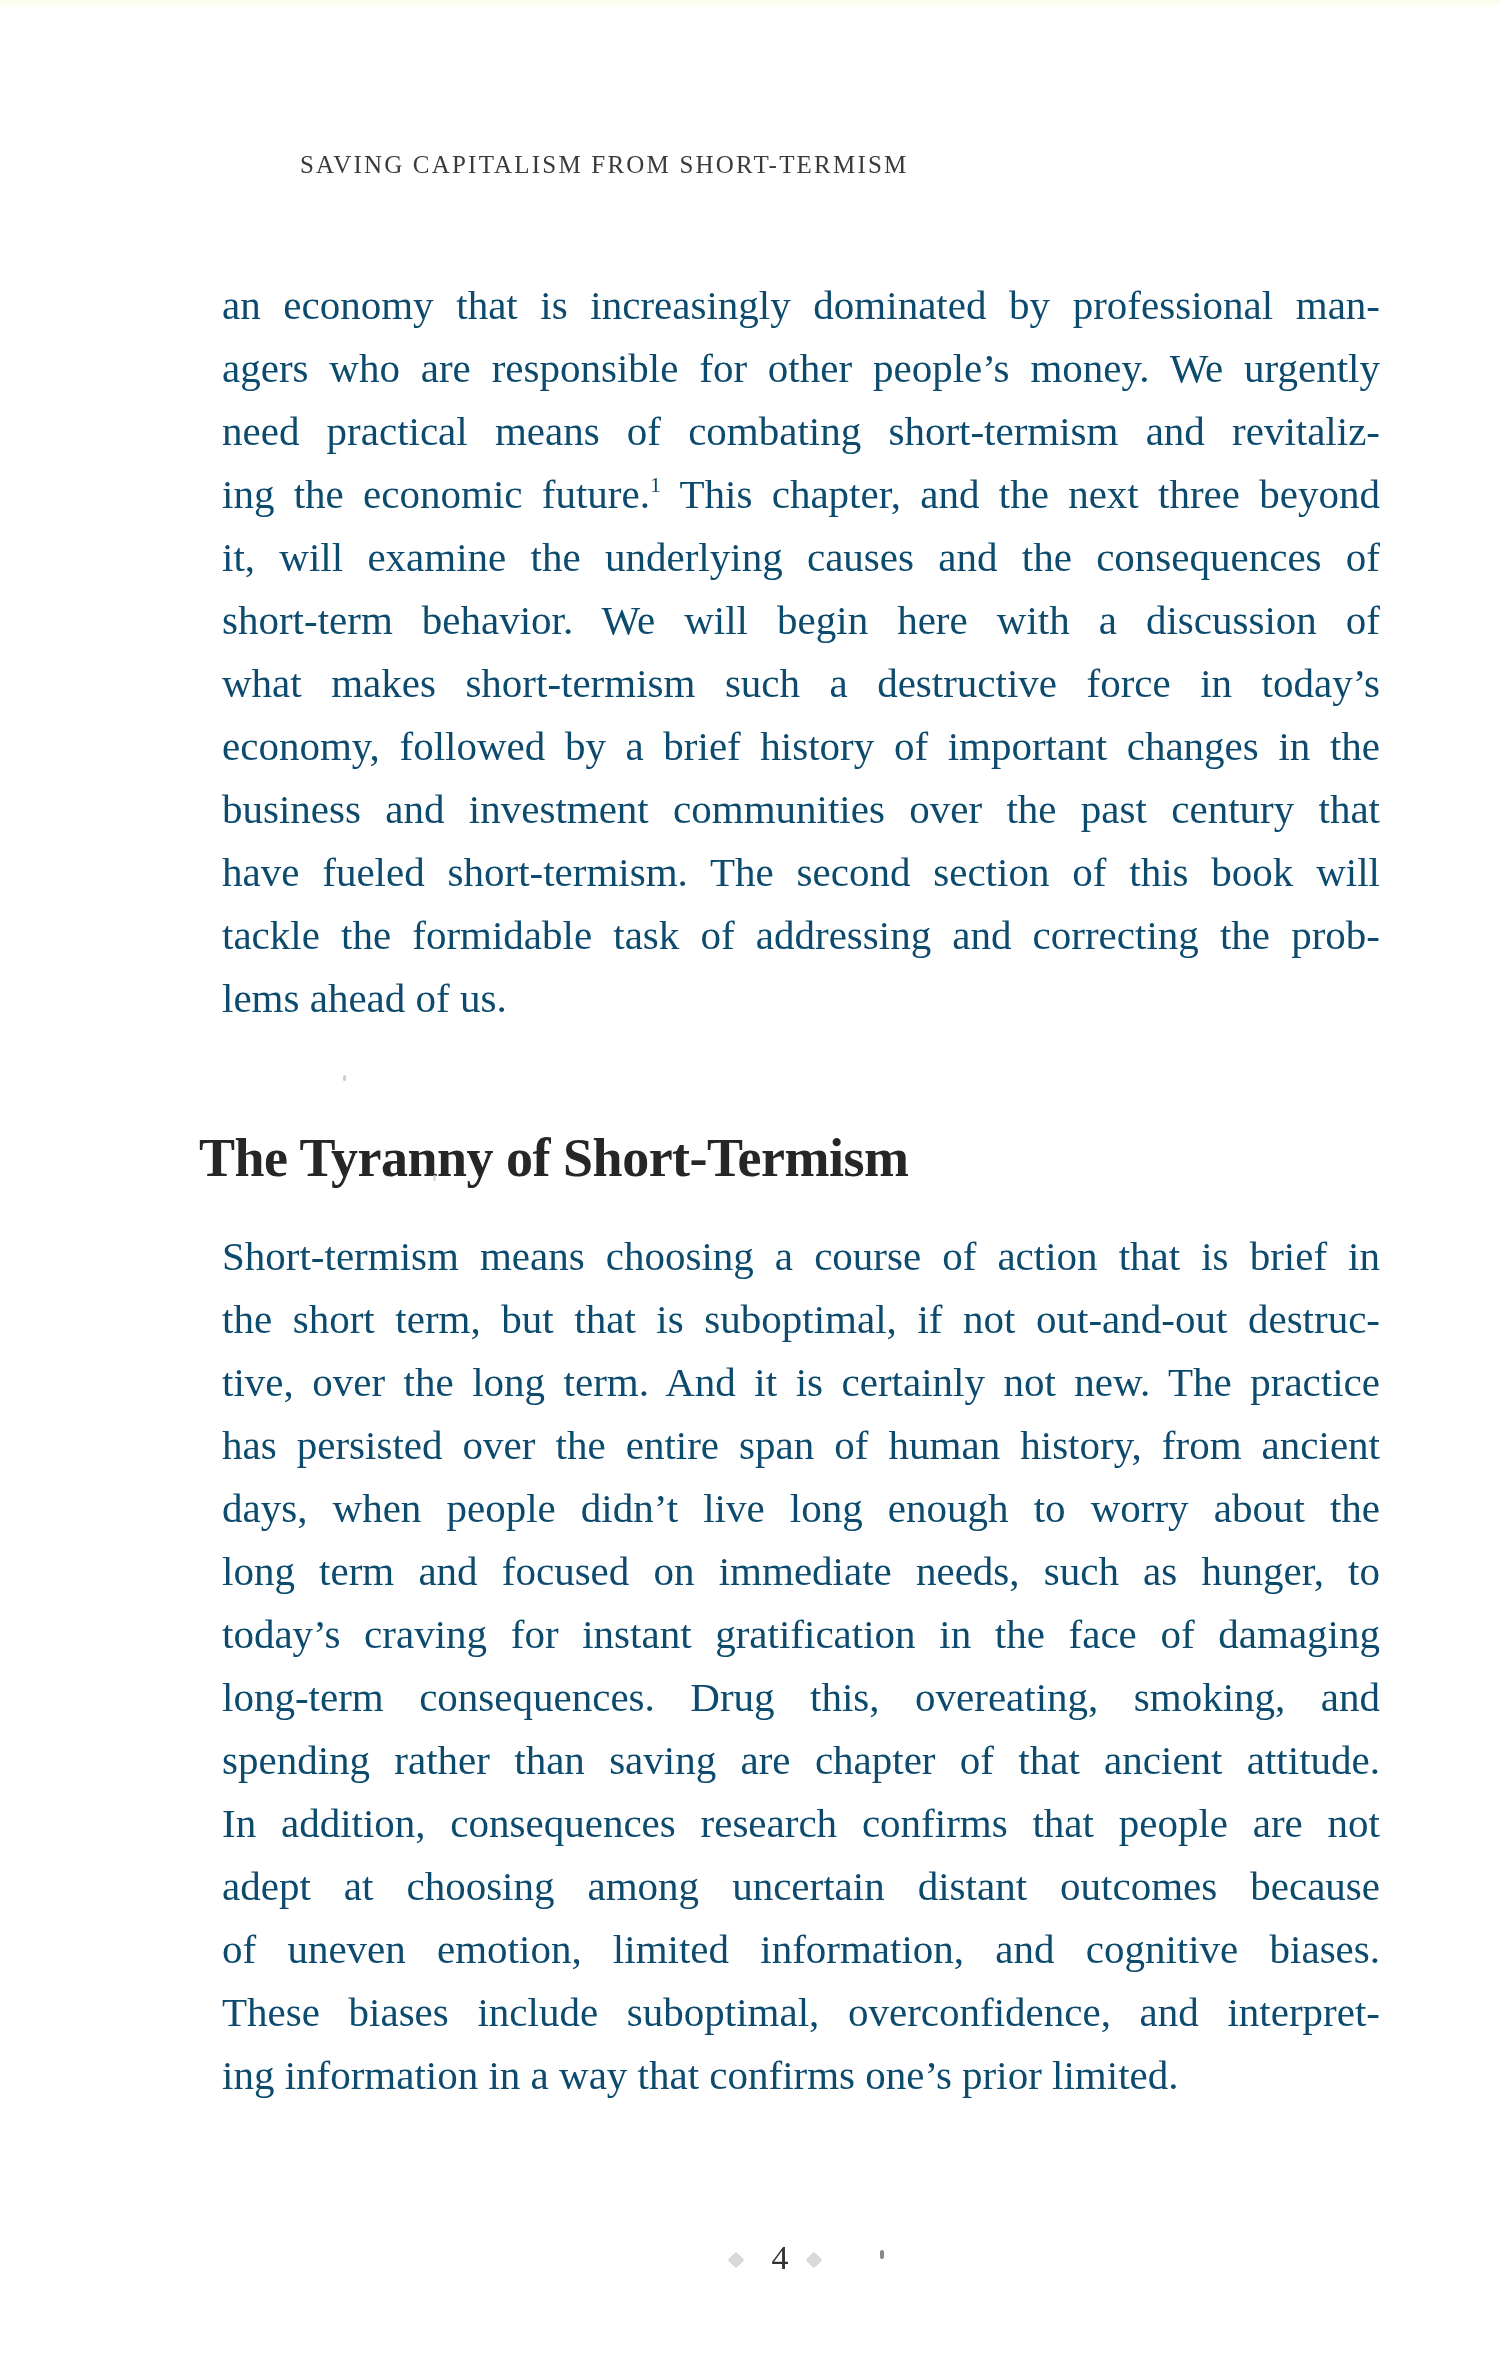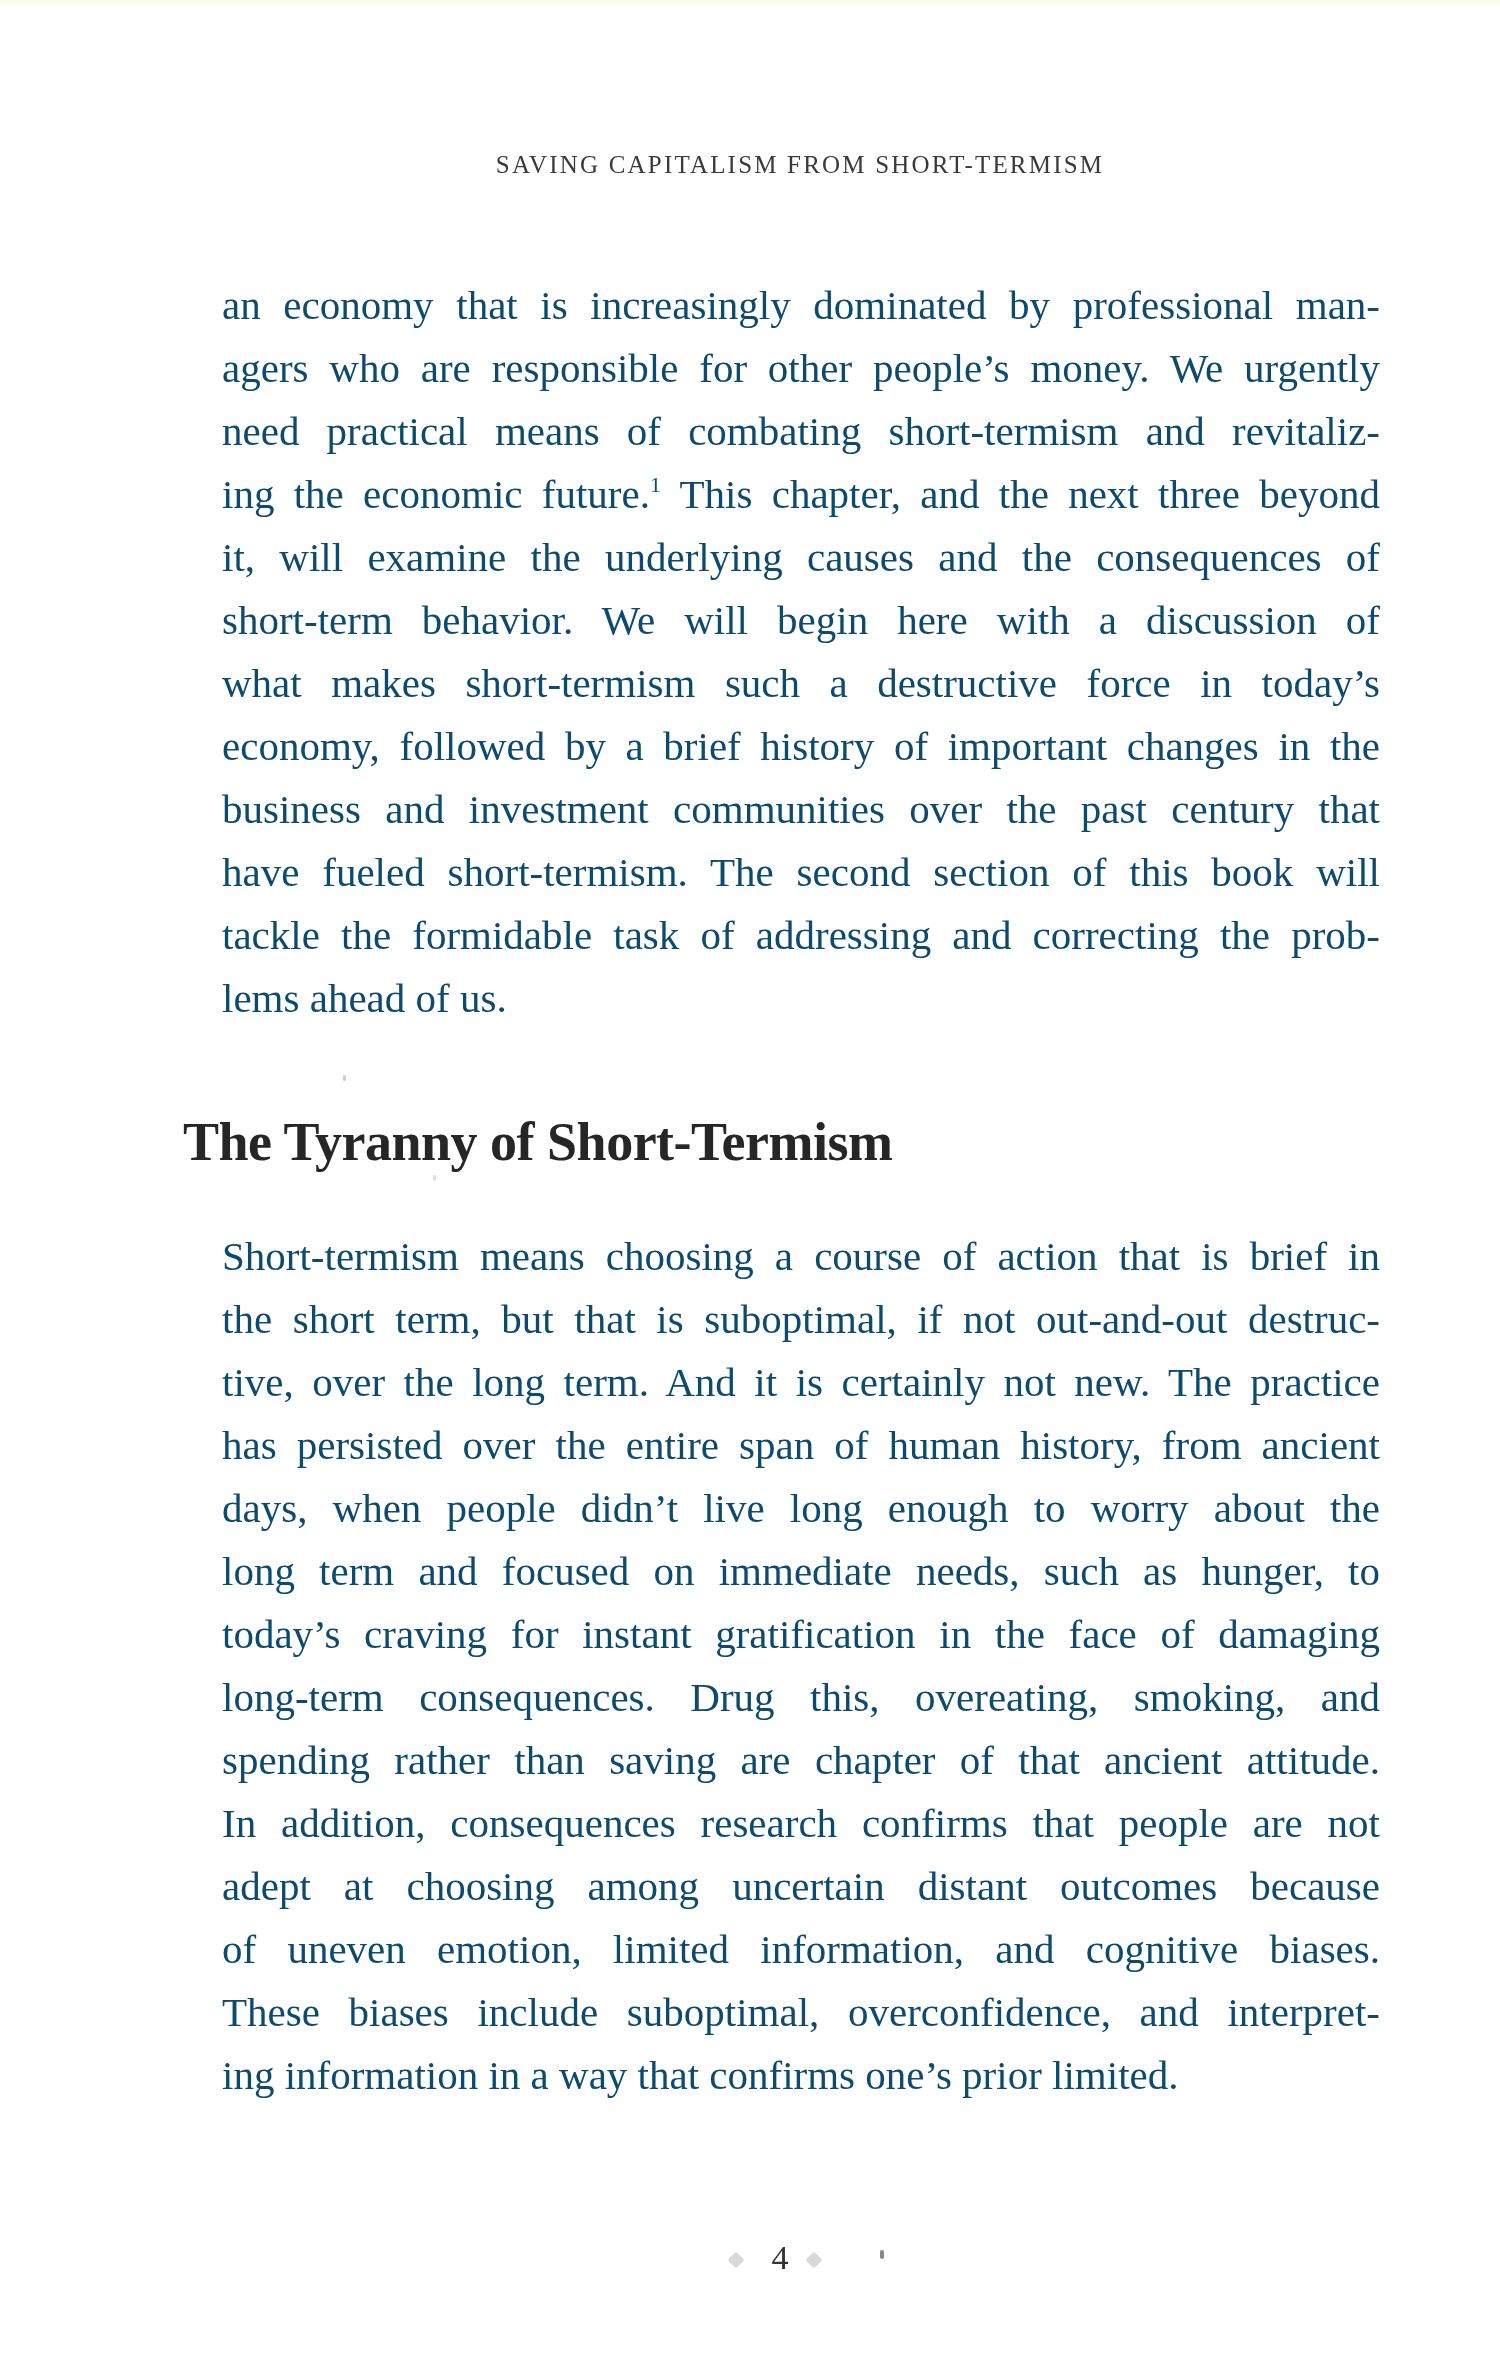--- a/index.html
+++ b/index.html
@@ -8,21 +8,21 @@
     background: #ffffff;
     font-family: "Liberation Serif", "DejaVu Serif", serif;
     color: #2a2a2a;
   }
   .top-edge {
     position: absolute; left: 0; top: 0; width: 1500px; height: 8px;
     background: linear-gradient(to bottom, #fbfbe8, #ffffff);
   }
   .running-head {
     position: absolute; left: 300px; width: 1000px; top: 150px;
-    text-align: center; font-size: 25px; letter-spacing: 2.2px;
+    text-align: left; font-size: 25px; letter-spacing: 2.2px;
     color: #3a3a3a; line-height: 30px;
   }
   .line {
     position: absolute; left: 222px; width: 1158px;
     font-size: 41px; line-height: 50px; height: 50px;
     text-align: justify; text-align-last: justify;
     white-space: nowrap; color: #0c4a6e;
   }
   .line.last { text-align-last: left; }
   .line sup { font-size: 22px; vertical-align: 16px; line-height: 0; }
@@ -62,21 +62,21 @@
   <div class="line" style="top:658px">what makes short-termism such a destructive force in today’s</div>
   <div class="line" style="top:721px">economy, followed by a brief history of important changes in the</div>
   <div class="line" style="top:784px">business and investment communities over the past century that</div>
   <div class="line" style="top:847px">have fueled short-termism. The second section of this book will</div>
   <div class="line" style="top:910px">tackle the formidable task of addressing and correcting the prob-</div>
   <div class="line last" style="top:973px">lems ahead of us.</div>
 </div>
 
 <div class="dust" style="left:343px; top:1075px;"></div>
 
-<h2 class="section-heading" style="margin:0">The Tyranny of Short-Termism</h2>
+<h2 class="section-heading" style="margin:16px">The Tyranny of Short-Termism</h2>
 
 <div class="dust" style="left:433px; top:1175px; background:#ddd;"></div>
 
 <div>
   <div class="line" style="top:1231px">Short-termism means choosing a course of action that is brief in</div>
   <div class="line" style="top:1294px">the short term, but that is suboptimal, if not out-and-out destruc-</div>
   <div class="line" style="top:1357px">tive, over the long term. And it is certainly not new. The practice</div>
   <div class="line" style="top:1420px">has persisted over the entire span of human history, from ancient</div>
   <div class="line" style="top:1483px">days, when people didn’t live long enough to worry about the</div>
   <div class="line" style="top:1546px">long term and focused on immediate needs, such as hunger, to</div>

